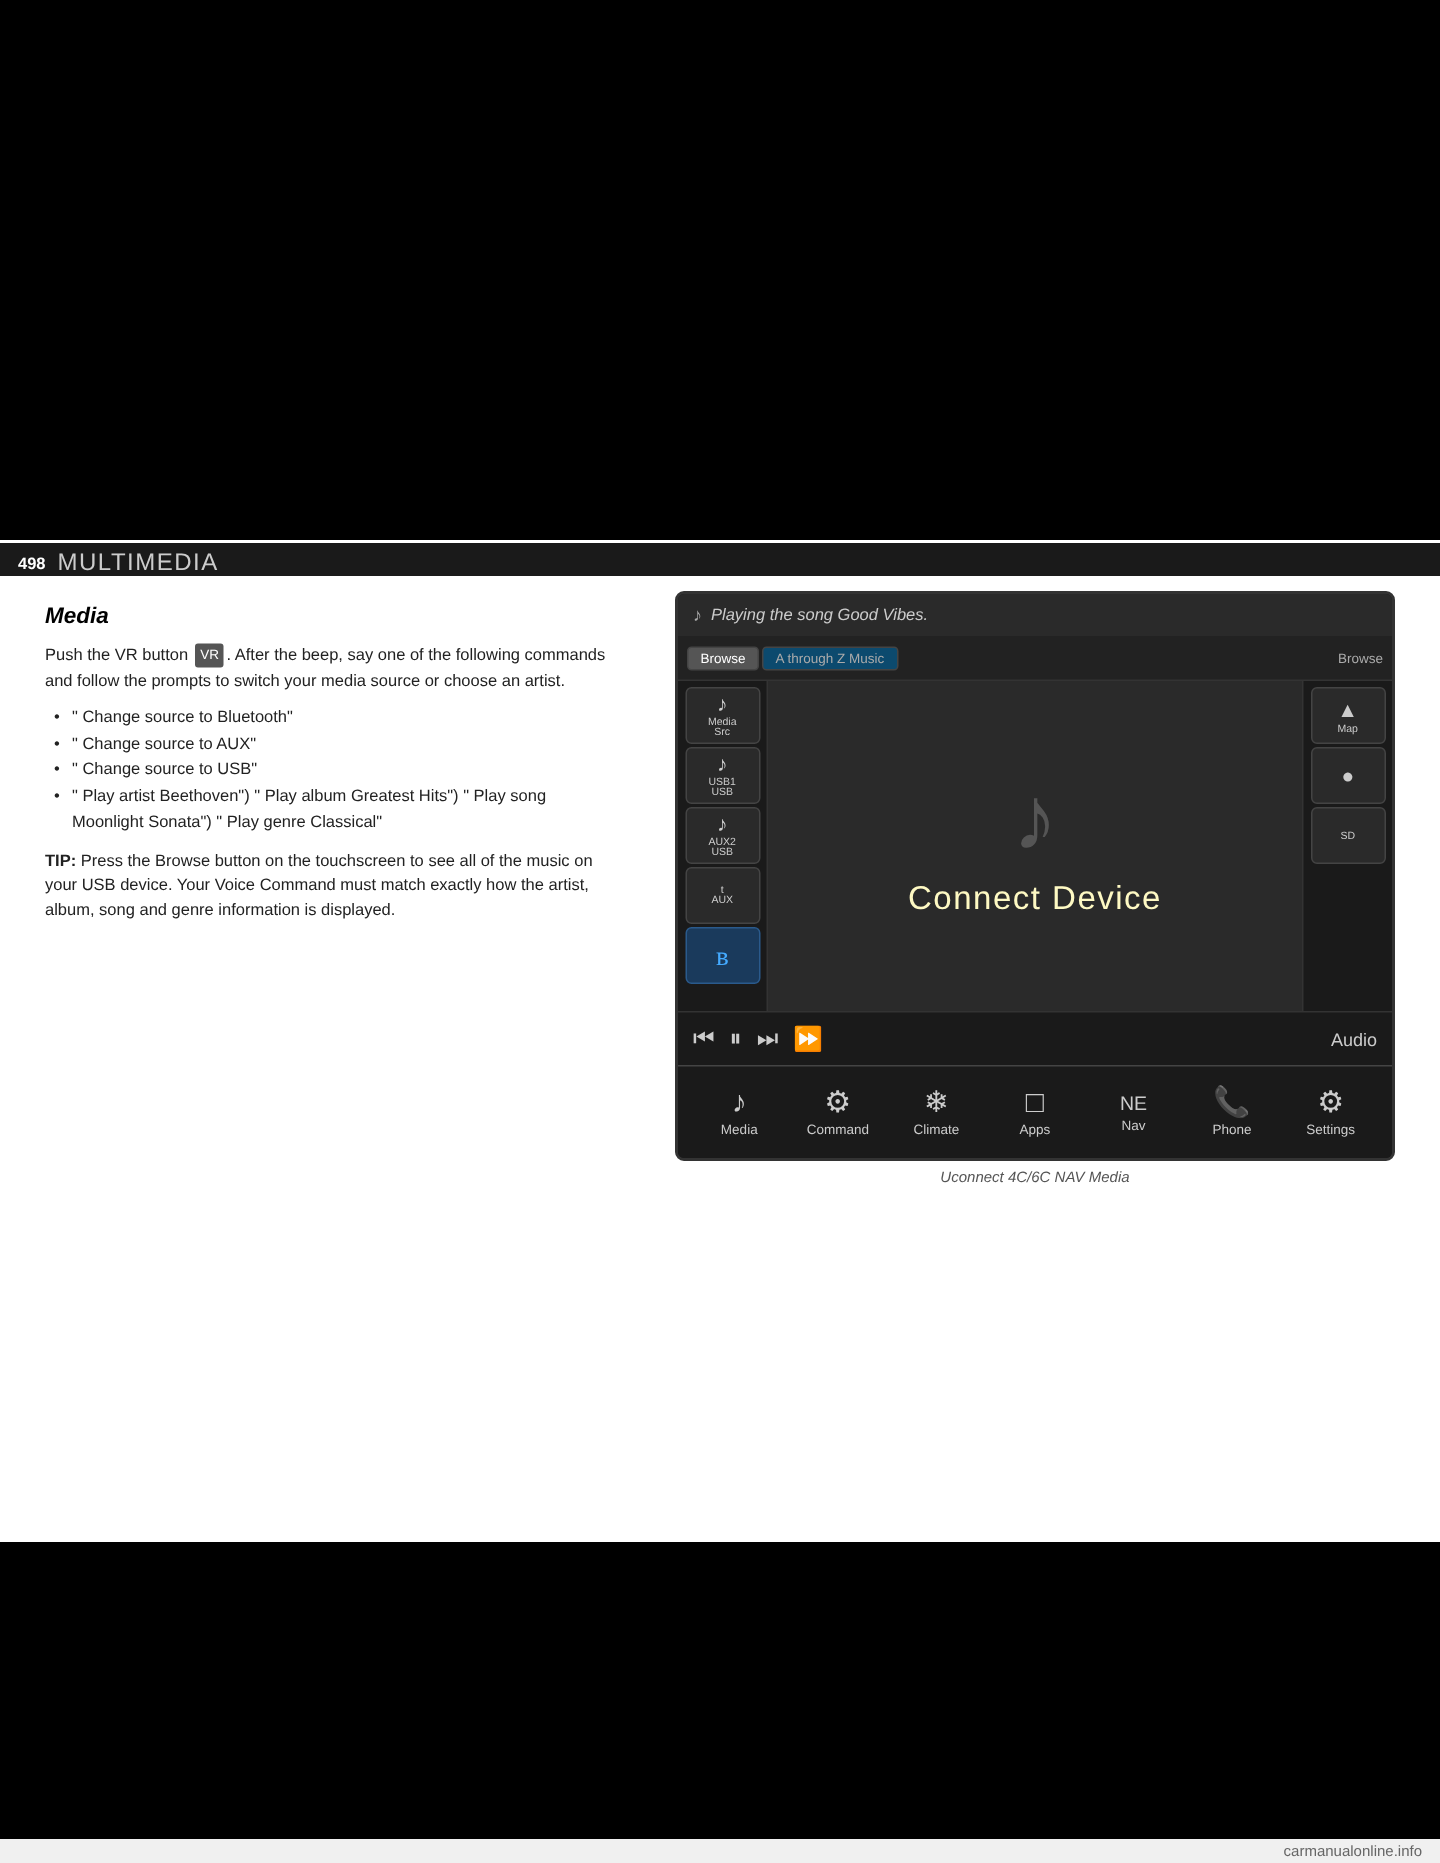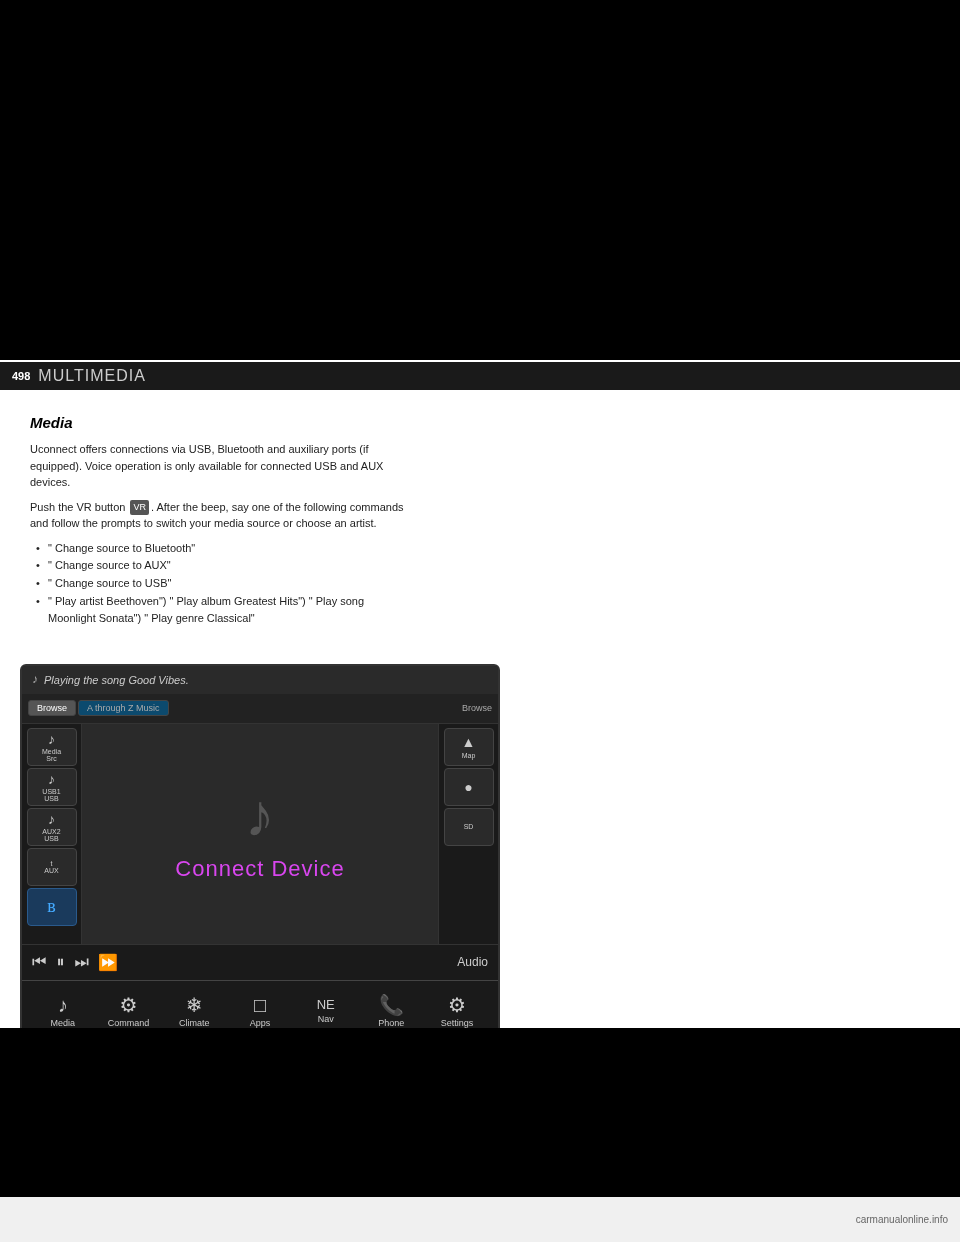--- a/index.html
+++ b/index.html
@@ -48,27 +48,27 @@
       font-size: 16px;
       font-family: Arial, sans-serif;
       margin-left: 8px;
       text-transform: uppercase;
       letter-spacing: 1px;
     }
 
     
     .main-content {
       position: absolute;
-      top: 396px;
+      top: 384px;
       left: 0;
       width: 960px;
       height: 640px;
       background: #ffffff;
       display: flex;
-      flex-direction: column;
+      flex-direction: row;
     }
 
     
     .text-column {
       width: 430px;
       padding: 18px 20px 18px 30px;
     }
 
     .text-column h2 {
       font-size: 15px;
@@ -247,21 +247,21 @@
       gap: 10px;
     }
 
     .music-note-icon {
       font-size: 60px;
       color: #555;
       line-height: 1;
     }
 
     .connect-device-text {
-      color: #d946ef;
+      color: #fef9c3;
       font-size: 22px;
       font-family: Arial, sans-serif;
       font-weight: 300;
       letter-spacing: 1px;
     }
 
     
     .screen-right-sidebar {
       width: 60px;
       background: #1a1a1a;
@@ -381,21 +381,21 @@
       height: 214px;
       background: #000000;
     }
 
     
     .bottom-website {
       position: absolute;
       bottom: 0;
       left: 0;
       width: 960px;
-      height: 45px;
+      height: 16px;
       background: #f0f0f0;
       display: flex;
       align-items: center;
       justify-content: flex-end;
       padding: 0 12px;
     }
 
     .website-text {
       color: #666;
       font-size: 10px;
@@ -448,33 +448,36 @@
 <div class="page-header-bar">
   <span class="page-number">498</span>
   <span class="section-title">MULTIMEDIA</span>
 </div>
 
 <div class="main-content">
 
   <div class="text-column">
     <h2>Media</h2>
 
-    <p>Uconnect offers connections via USB, Bluetooth and auxiliary ports (if equipped). Voice operation is only available for connected USB and AUX devices.</p>
 
     <p>
       Push the VR button <span class="voice-btn-inline">VR</span>. After the beep, say one of the following commands and follow the prompts to switch your media source or choose an artist.
     </p>
 
     <ul>
       <li>" Change source to Bluetooth"</li>
       <li>" Change source to AUX"</li>
       <li>" Change source to USB"</li>
       <li>" Play artist Beethoven") " Play album Greatest Hits") " Play song Moonlight Sonata") " Play genre Classical"</li>
     </ul>
 
+    <p class="tip-text">
+      <span class="tip-label">TIP:</span>
+      <span>Press the Browse button on the touchscreen to see all of the music on your USB device. Your Voice Command must match exactly how the artist, album, song and genre information is displayed.</span>
+    </p>
   </div>
 
   <div class="screen-column">
 
     <div class="infotainment-screen">
 
       <div class="screen-status-bar">
         <span class="status-icon">♪</span>
         <span class="status-text">Playing the song Good Vibes.</span>
       </div>

